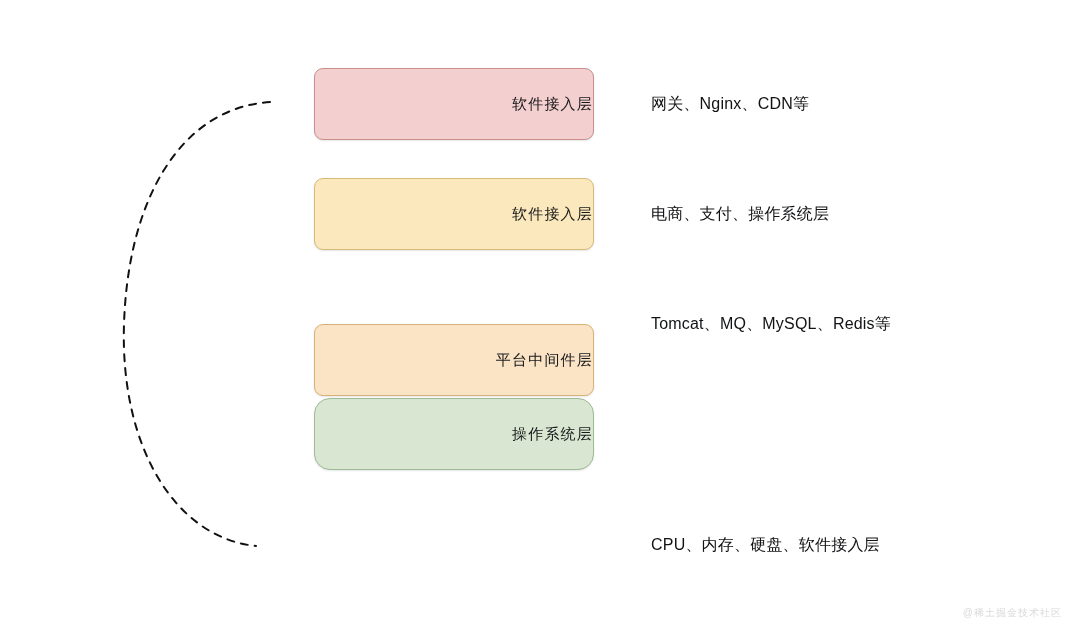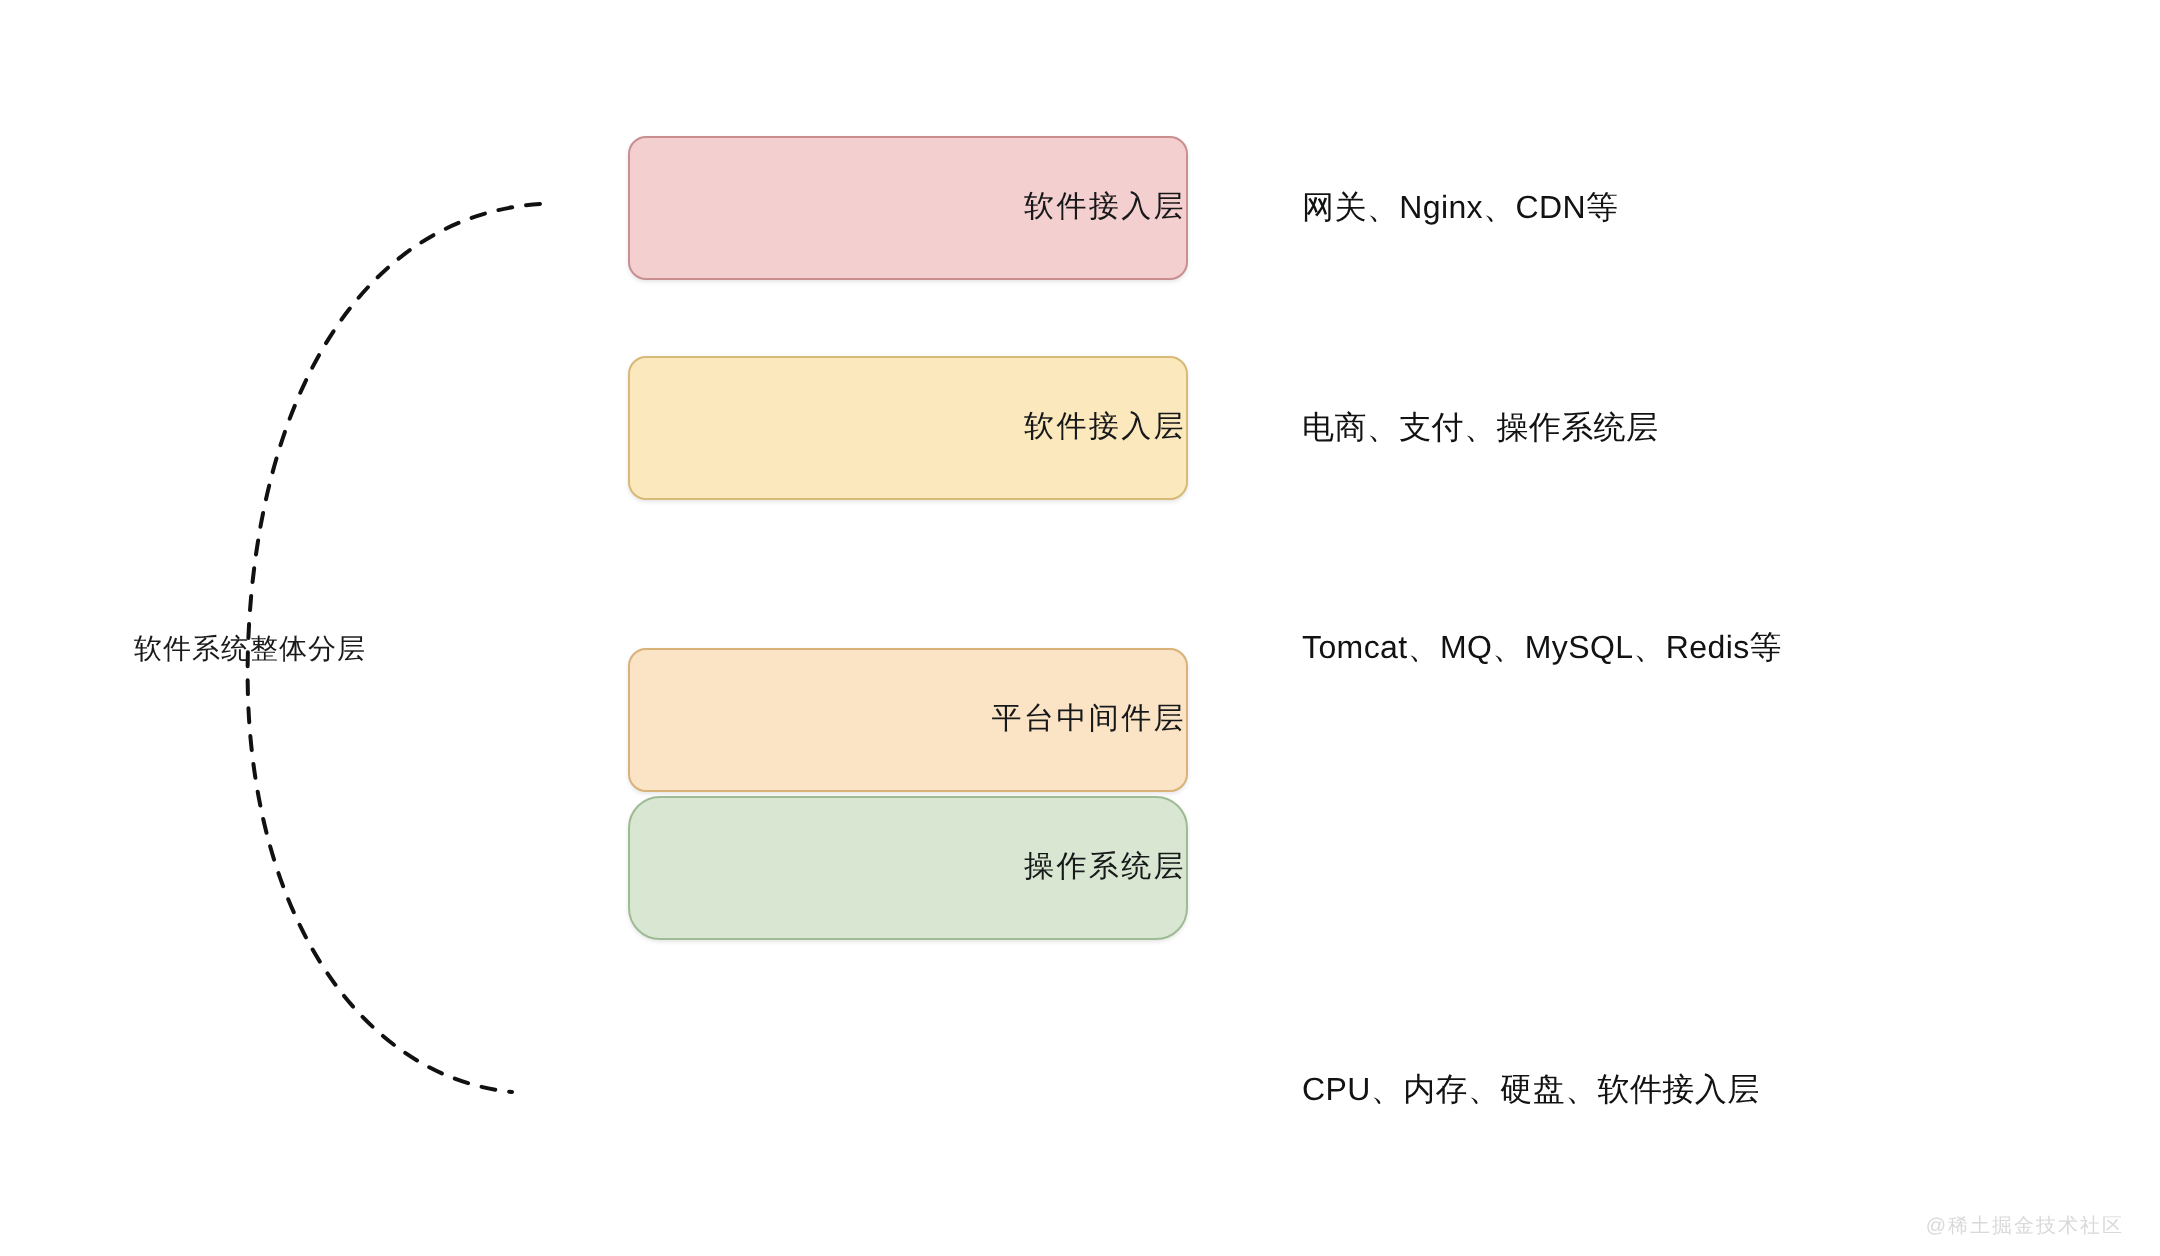--- a/index.html
+++ b/index.html
@@ -100,21 +100,20 @@
 <body>
 
 <div id="canvas">
 
   <svg id="brace-svg" viewBox="0 0 1080 628" xmlns="http://www.w3.org/2000/svg">
     <path d="M 270 102
              C 180 108, 128 200, 124 324
              C 120 448, 176 538, 256 546" fill="none" stroke="#111111" stroke-width="2" stroke-linecap="round" stroke-dasharray="7 7"></path>
   </svg>
 
-  <div id="group-label">软件系统整体分层</div>
 
   <div class="layer-row" style="top:68px;">
     <div class="layer-box" style="background:#f4cfcf; border-color:#c98f8f;">
       <span class="layer-box-label">软件接入层</span>
     </div>
     <div class="layer-desc">网关、Nginx、CDN等</div>
   </div>
 
   <div class="layer-row" style="top:178px;">
     <div class="layer-box" style="background:#fbe8bc; border-color:#d7b978;">

